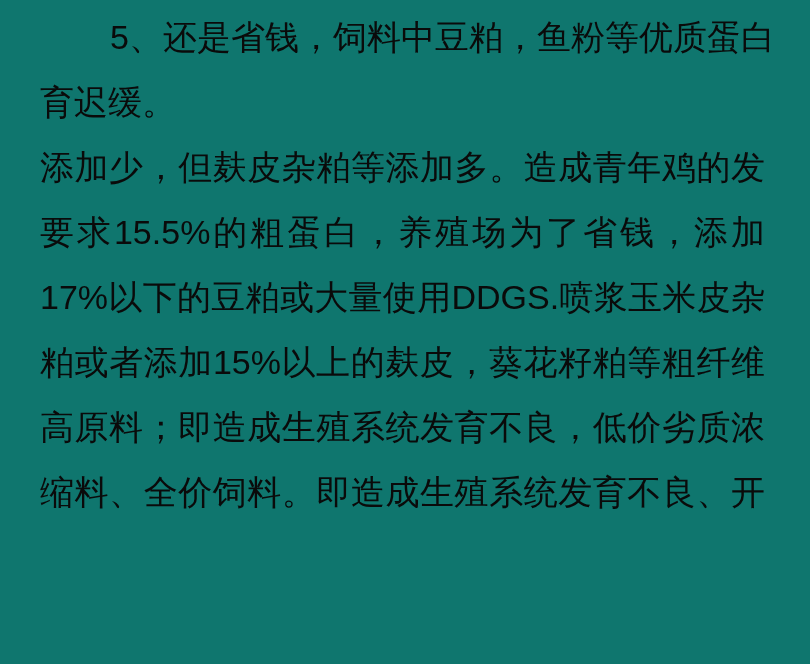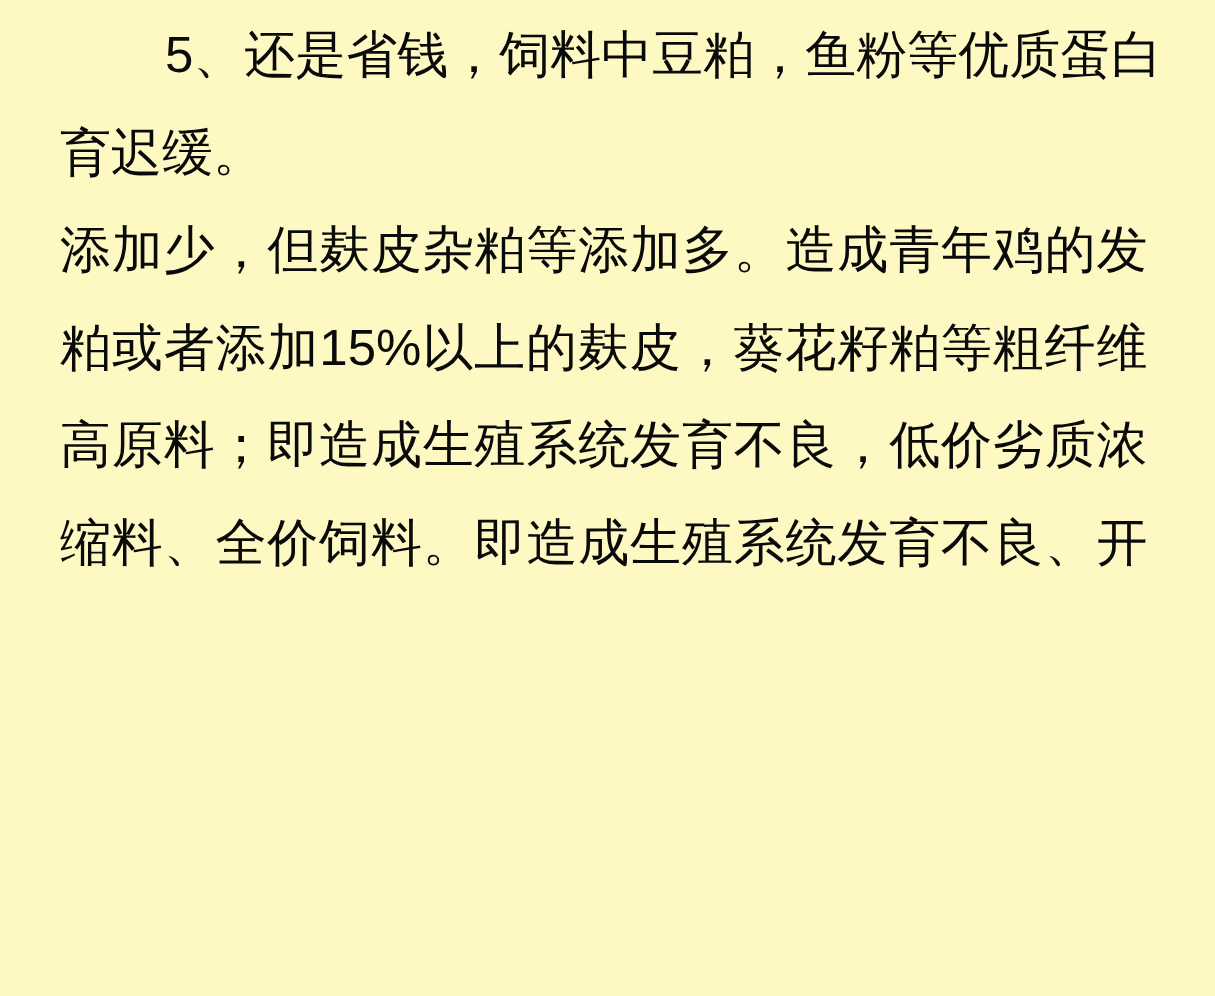--- a/index.html
+++ b/index.html
@@ -13,21 +13,21 @@
     font-family: "Liberation Sans", sans-serif;
     color: #0a0a0a;
     overflow: hidden;
   }
   .page {
     box-sizing: border-box;
     width: 810px;
     height: 664px;
     padding: 5px 45px 0 40px;
     overflow: hidden;
-    background: #fef9c3;
+    background: #0f766e;
   }
   .para {
     margin: 0;
     padding: 0;
   }
   .line {
     font-size: 34px;
     line-height: 65px;
     height: 65px;
     white-space: nowrap;
@@ -47,18 +47,20 @@
 
 <div class="page">
 
   <div class="para">
     <div class="line first">5、还是省钱，饲料中豆粕，鱼粉等优质蛋白</div>
     <div class="line end">育迟缓。</div>
     <div class="line">添加少，但麸皮杂粕等添加多。造成青年鸡的发</div>
   </div>
 
   <div class="para">
+    <div class="line">要求15.5%的粗蛋白，养殖场为了省钱，添加</div>
+    <div class="line">17%以下的豆粕或大量使用DDGS.喷浆玉米皮杂</div>
     <div class="line">粕或者添加15%以上的麸皮，葵花籽粕等粗纤维</div>
     <div class="line">高原料；即造成生殖系统发育不良，低价劣质浓</div>
     <div class="line">缩料、全价饲料。即造成生殖系统发育不良、开</div>
   </div>
 
 </div>
 
 </body></html>

